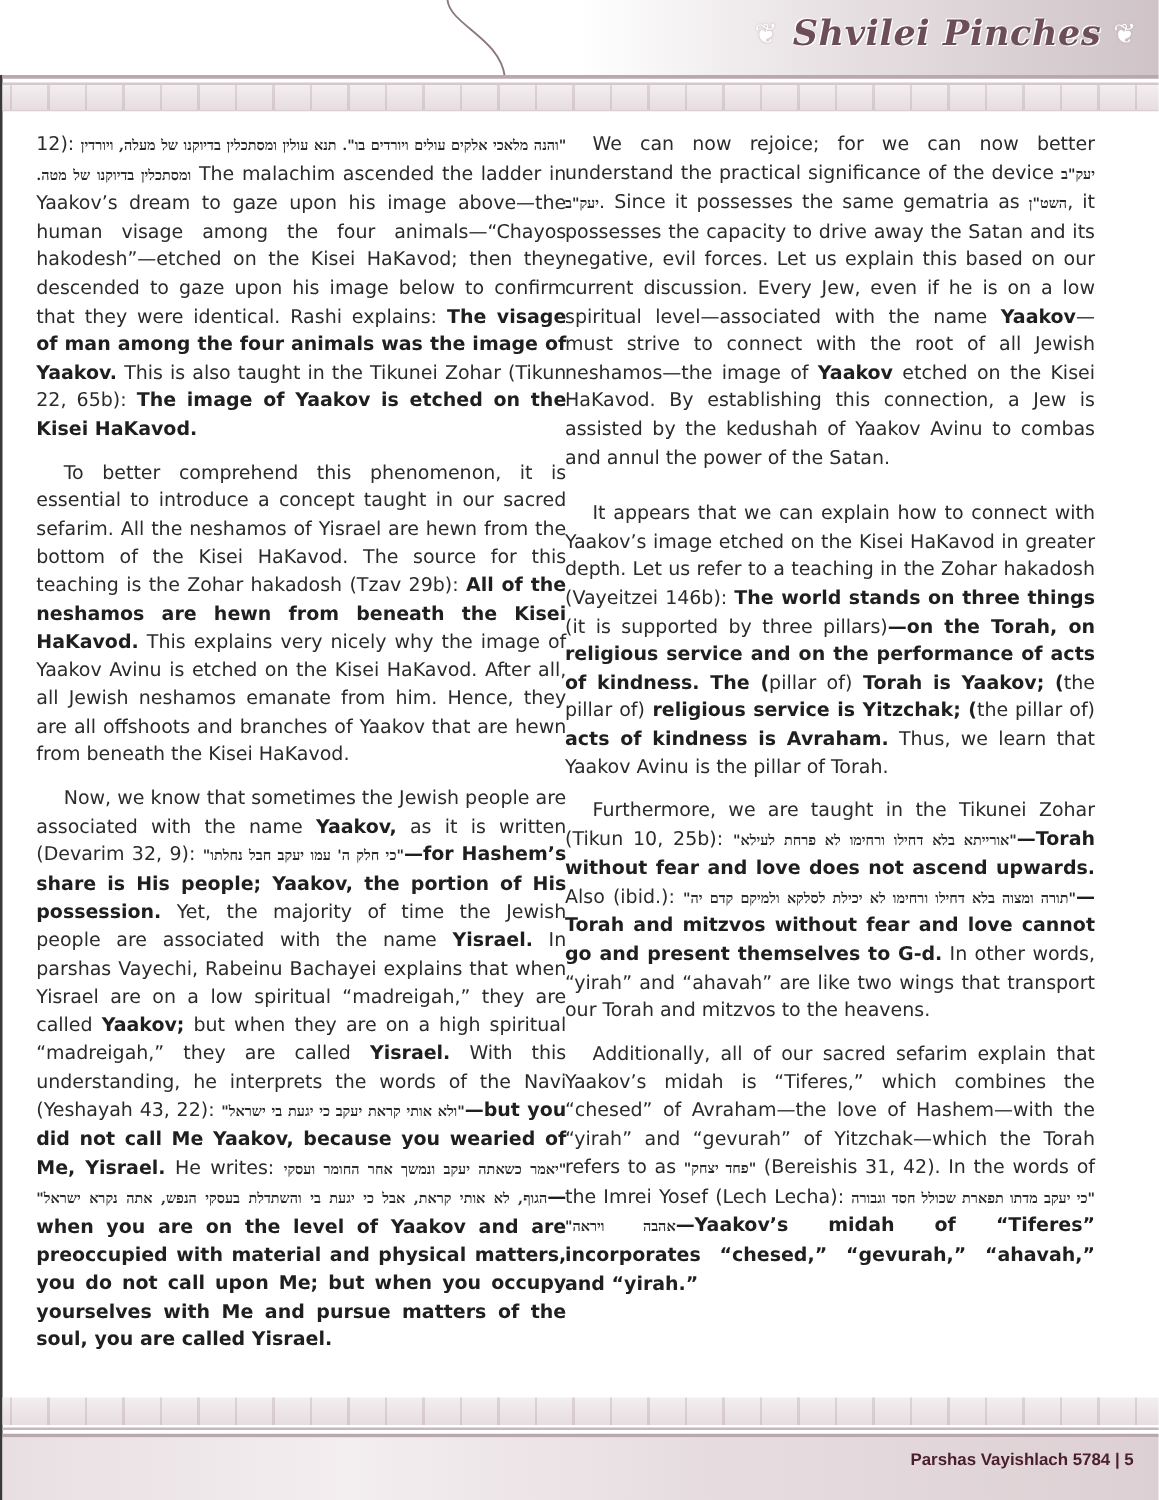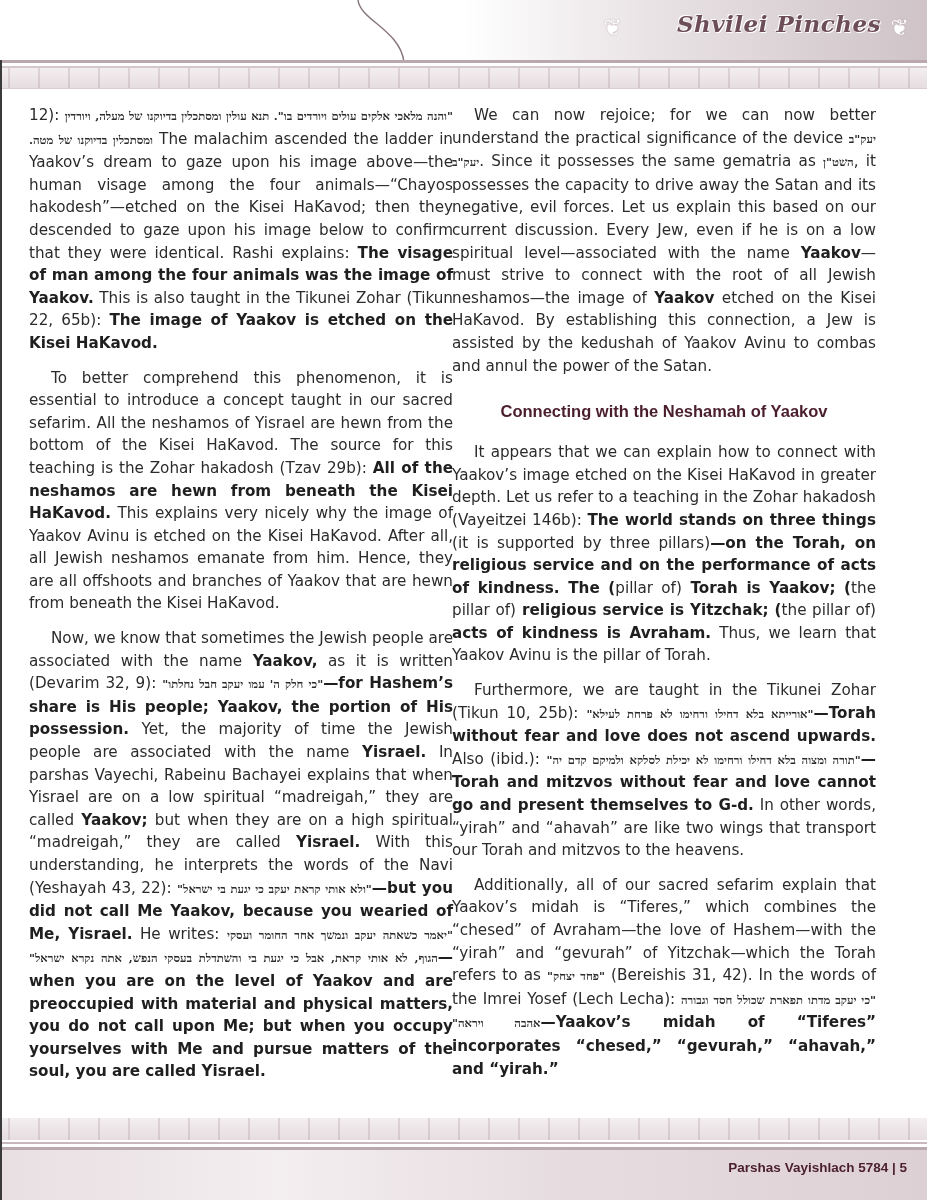--- a/index.html
+++ b/index.html
@@ -24,21 +24,21 @@
   .header-border {
     position: absolute; left: 2px; top: 68px; width: 925px; height: 20px;
     background:
       repeating-linear-gradient(90deg, transparent 0 6px, rgba(180,160,166,0.35) 6px 8px, transparent 8px 30px),
       linear-gradient(180deg, #f3eef0, #e6dde0);
     border-bottom: 1px solid #d9cdd1;
   }
   .title {
     position: absolute; right: 46px; top: 10px;
     font-family: "DejaVu Serif", serif; font-weight: bold; font-style: italic;
-    font-size: 23px; color: #6d4e58; letter-spacing: 0.5px;
+    font-size: 28px; color: #6d4e58; letter-spacing: 0.5px;
     text-shadow: 1px 1px 0 #ffffff, -1px -1px 0 #ffffff;
   }
   .title-ornament {
     position: absolute; top: 15px; font-size: 22px; color: #ffffff;
     text-shadow: 0 0 2px #b8a8ad;
   }
   .orn-left { right: 305px; }
   .orn-right { right: 18px; }
 
   
@@ -101,21 +101,20 @@
   <p class="para">
     <span>Now, we know that sometimes the Jewish people are associated with the name </span><b>Yaakov,</b><span> as it is written (Devarim 32, 9): </span><span class="he">"כי חלק ה' עמו יעקב חבל נחלתו"</span><b>—for Hashem’s share is His people; Yaakov, the portion of His possession.</b><span> Yet, the majority of time the Jewish people are associated with the name </span><b>Yisrael.</b><span> In parshas Vayechi, Rabeinu Bachayei explains that when Yisrael are on a low spiritual “madreigah,” they are called </span><b>Yaakov;</b><span> but when they are on a high spiritual “madreigah,” they are called </span><b>Yisrael.</b><span> With this understanding, he interprets the words of the Navi (Yeshayah 43, 22): </span><span class="he">"ולא אותי קראת יעקב כי יגעת בי ישראל"</span><b>—but you did not call Me Yaakov, because you wearied of Me, Yisrael.</b><span> He writes: </span><span class="he">"יאמר כשאתה יעקב ונמשך אחר החומר ועסקי הגוף, לא אותי קראת, אבל כי יגעת בי והשתדלת בעסקי הנפש, אתה נקרא ישראל"</span><b>—when you are on the level of Yaakov and are preoccupied with material and physical matters, you do not call upon Me; but when you occupy yourselves with Me and pursue matters of the soul, you are called Yisrael.</b>
   </p>
 </div>
 
 <div class="col col-right">
   <p class="para">
     <span>We can now rejoice; for we can now better understand the practical significance of the device </span><span class="he">יעק"ב יעק"ב</span><span>. Since it possesses the same gematria as </span><span class="he">השט"ן</span><span>, it possesses the capacity to drive away the Satan and its negative, evil forces. Let us explain this based on our current discussion. Every Jew, even if he is on a low spiritual level—associated with the name </span><b>Yaakov</b><span>—must strive to connect with the root of all Jewish neshamos—the image of </span><b>Yaakov</b><span> etched on the Kisei HaKavod. By establishing this connection, a Jew is assisted by the kedushah of Yaakov Avinu to combas and annul the power of the Satan.</span>
   </p>
   <div class="subhead">
-    <div>Connecting with the Neshamah of Yaakov</div>
   </div>
   <p class="para">
     <span>It appears that we can explain how to connect with Yaakov’s image etched on the Kisei HaKavod in greater depth. Let us refer to a teaching in the Zohar hakadosh (Vayeitzei 146b): </span><b>The world stands on three things</b><span> (it is supported by three pillars)</span><b>—on the Torah, on religious service and on the performance of acts of kindness. The (</b><span>pillar of)</span><b> Torah is Yaakov; (</b><span>the pillar of)</span><b> religious service is Yitzchak; (</b><span>the pillar of)</span><b> acts of kindness is Avraham.</b><span> Thus, we learn that Yaakov Avinu is the pillar of Torah.</span>
   </p>
   <p class="para">
     <span>Furthermore, we are taught in the Tikunei Zohar (Tikun 10, 25b): </span><span class="he">"אורייתא בלא דחילו ורחימו לא פרחת לעילא"</span><b>—Torah without fear and love does not ascend upwards.</b><span> Also (ibid.): </span><span class="he">"תורה ומצוה בלא דחילו ורחימו לא יכילת לסלקא ולמיקם קדם יה"</span><b>—Torah and mitzvos without fear and love cannot go and present themselves to G-d.</b><span> In other words, “yirah” and “ahavah” are like two wings that transport our Torah and mitzvos to the heavens.</span>
   </p>
   <p class="para">
     <span>Additionally, all of our sacred sefarim explain that Yaakov’s midah is “Tiferes,” which combines the “chesed” of Avraham—the love of Hashem—with the “yirah” and “gevurah” of Yitzchak—which the Torah refers to as </span><span class="he">"פחד יצחק"</span><span> (Bereishis 31, 42). In the words of the Imrei Yosef (Lech Lecha): </span><span class="he">"כי יעקב מדתו תפארת שכולל חסד וגבורה אהבה ויראה"</span><b>—Yaakov’s midah of “Tiferes” incorporates “chesed,” “gevurah,” “ahavah,” and “yirah.”</b>
   </p>

